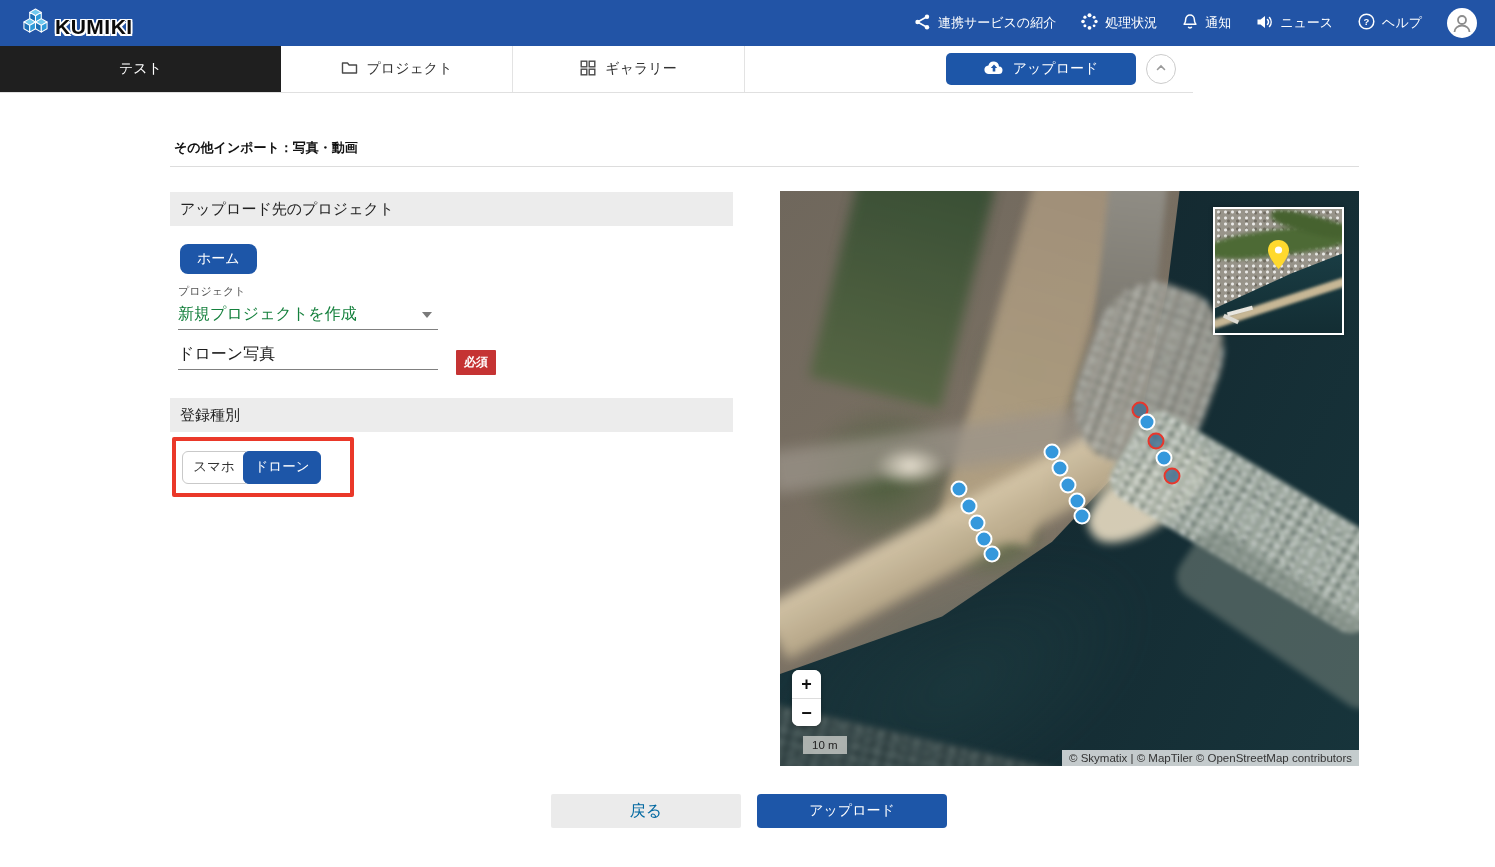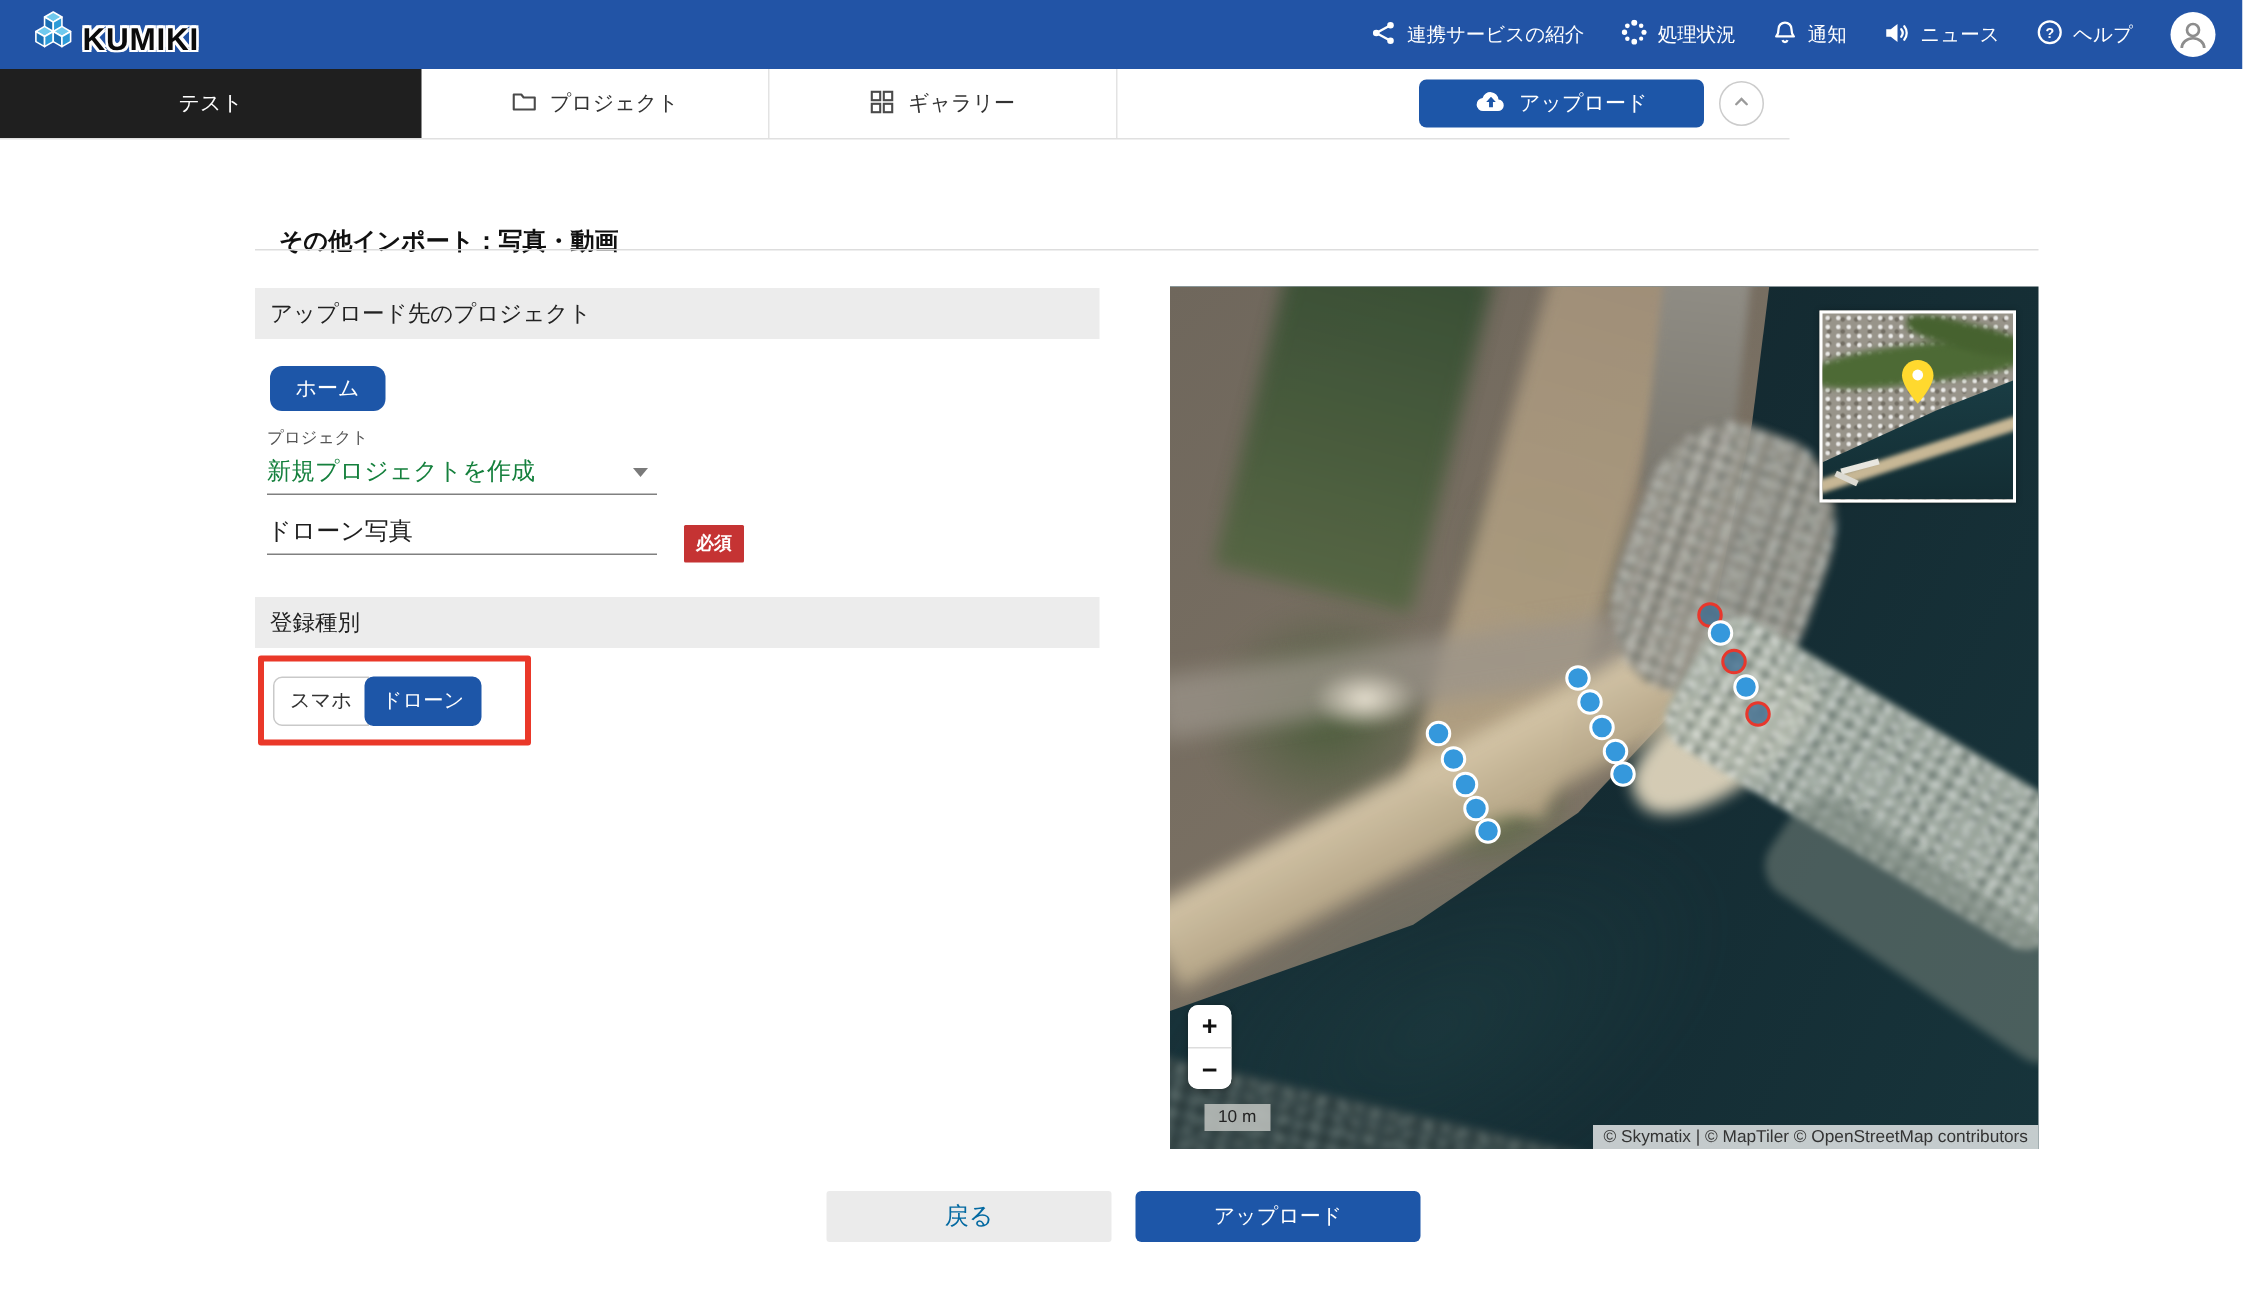--- a/index.html
+++ b/index.html
@@ -41,21 +41,21 @@
     background:var(--primary,#1d56a8); color:#fff; border:none; border-radius:5px;
     font-size:14px; display:flex; align-items:center; justify-content:center; gap:9px; cursor:pointer;
     font-family:inherit;
   }
   .collapse-btn {
     width:30px; height:30px; border-radius:50%; border:1px solid #ccc; background:#fff;
     align-self:center; margin-right:17px; display:flex; align-items:center; justify-content:center; cursor:pointer;
   }
 
   
-  .page-title { position:absolute; left:170px; top:135px; margin:16px; font-size:16px; font-weight:bold; color:#111; }
+  .page-title { position:absolute; left:170px; top:135px; margin:4px; font-size:13px; font-weight:bold; color:#111; }
   .title-rule { position:absolute; left:170px; top:166px; width:1189px; height:0; border-top:1px solid #ddd; }
 
   .section-header {
     position:absolute; left:170px; width:563px; height:34px; background:#ececec;
     display:flex; align-items:center; padding-left:10px; font-size:15px; color:#222;
   }
   .sec1 { top:192px; } .sec2 { top:398px; }
 
   .home-btn {
     position:absolute; left:180px; top:244px; height:30px; padding:0 17px;

